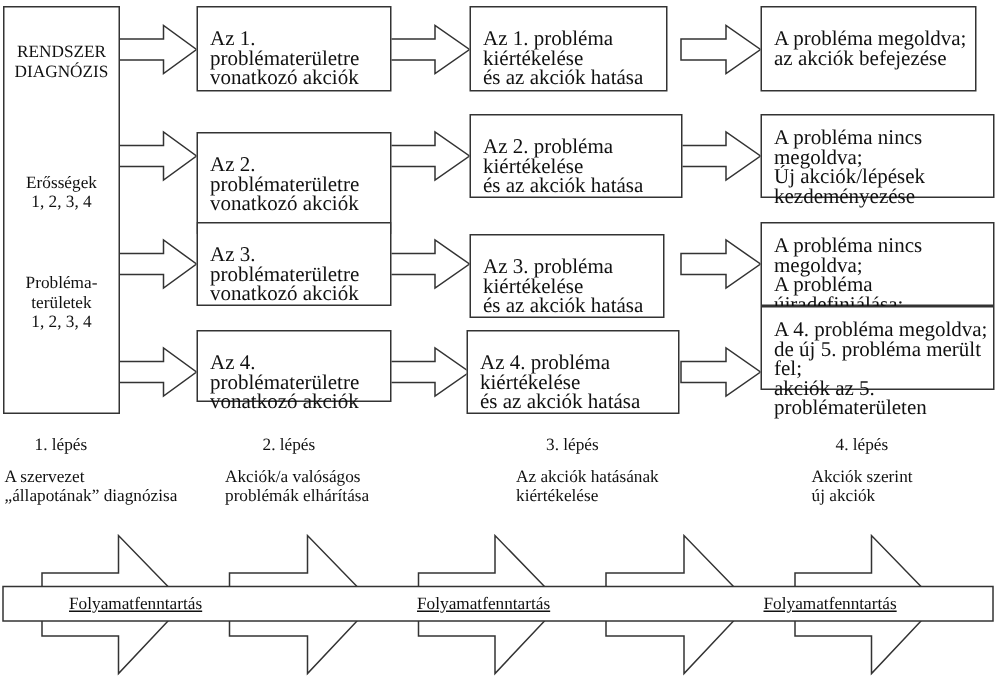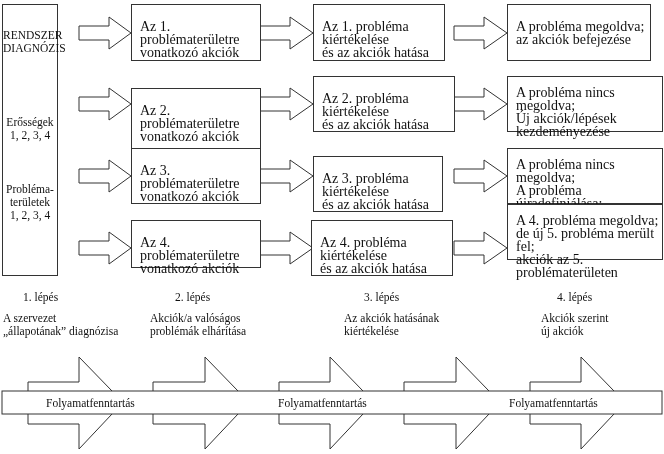--- a/index.html
+++ b/index.html
@@ -1,25 +1,25 @@
 <!DOCTYPE html>
 <html><head>
 <meta charset="utf-8">
 <style>
   html, body { margin: 0; padding: 0; background: #ffffff; }
   body { width: 664px; height: 454px; position: relative; overflow: hidden;
          font-family: "Liberation Serif", "DejaVu Serif", serif; color: #111; }
   .box { position: absolute; border: 1px solid #333; background: #fff; box-sizing: border-box;
          font-size: 14px; line-height: 13px; }
   .box .txt { position: absolute; left: 8px; top: 15px; white-space: pre-line; }
-  .left-box { left: 2px; top: 4px; width: 56px; height: 272px; text-align: center; font-size: 11.5px; line-height: 13px; }
+  .left-box { left: 2px; top: 4px; width: 78px; height: 272px; text-align: center; font-size: 11.5px; line-height: 13px; }
   .left-box .blk { position: absolute; left: 0; width: 100%; white-space: pre-line; }
   svg.arrows { position: absolute; left: 0; top: 0; }
   .step { position: absolute; font-size: 11.5px; line-height: 13px; white-space: pre-line; }
-  .band-label { position: absolute; top: 397px; font-size: 11.5px; line-height: 13px; }
+  .band-label { position: absolute; top: 397px; font-size: 11.5px; line-height: 13px; text-decoration: underline; }
 </style>
 </head>
 <body>
 
 <svg class="arrows" width="664" height="454">
   <g fill="#fff" stroke="#333" stroke-width="1">
 
     <g>
       <polygon points="79,26 109,26 109,17 131,33 109,49 109,40 79,40"></polygon>
       <polygon points="260,26 290,26 290,17 313,33 290,49 290,40 260,40"></polygon>

